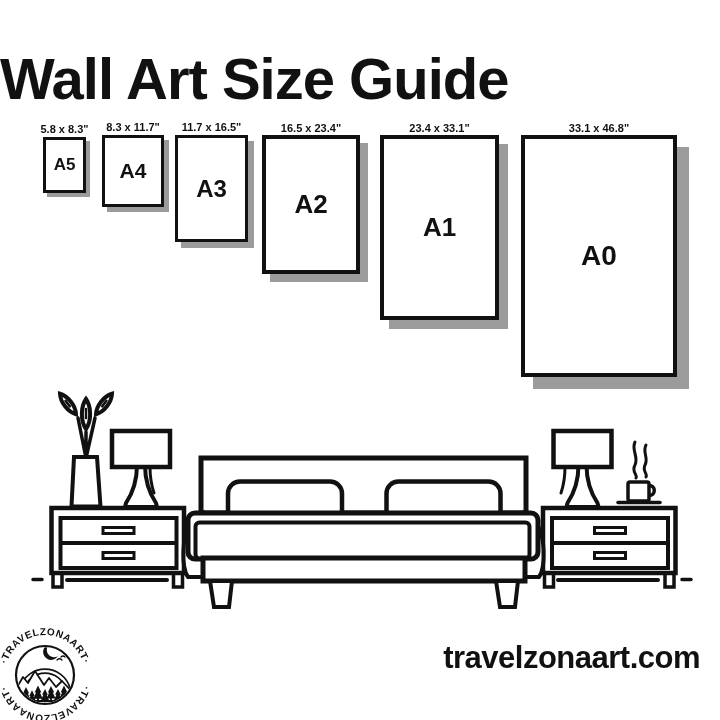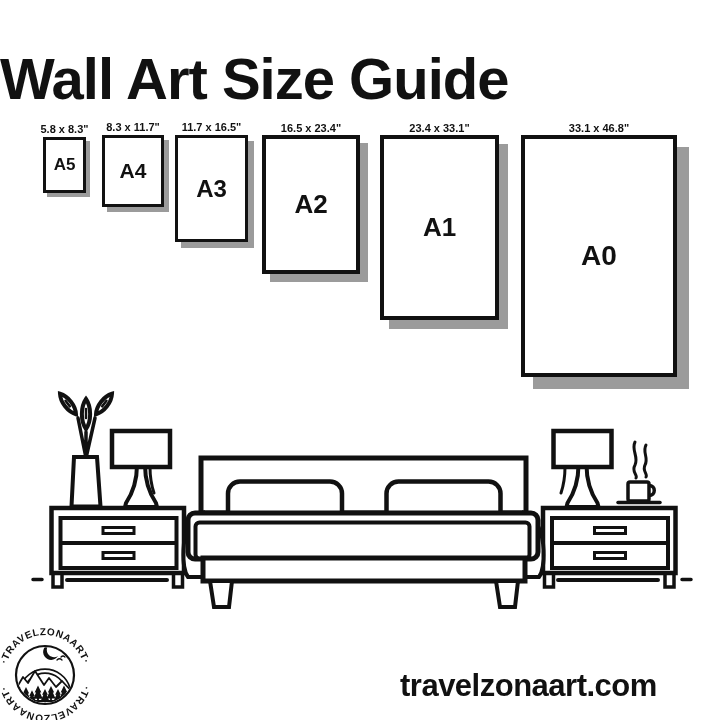--- a/index.html
+++ b/index.html
@@ -14,21 +14,21 @@
   .f-a5{left:43px; top:137px;width:43px; height:56px; box-shadow:4px 4px 0 #9b9b9b;font-size:17px;}
   .f-a4{left:102px;top:135px;width:62px; height:72px; box-shadow:5px 5px 0 #9b9b9b;font-size:21px;}
   .f-a3{left:175px;top:135px;width:73px; height:107px;box-shadow:6px 6px 0 #9b9b9b;font-size:24px;}
   .f-a2{left:262px;top:135px;width:98px; height:139px;border-width:4px;box-shadow:8px 8px 0 #9b9b9b;font-size:26px;}
   .f-a1{left:380px;top:135px;width:119px;height:185px;border-width:4px;box-shadow:9px 9px 0 #9b9b9b;font-size:26px;}
   .f-a0{left:521px;top:135px;width:156px;height:242px;border-width:4px;box-shadow:12px 12px 0 #9b9b9b;font-size:28px;}
   .scene{position:absolute;left:0;top:380px;width:720px;height:240px;}
   .logo{position:absolute;left:0;top:615px;width:95px;height:105px;}
   .logo text{font-family:"Liberation Sans",sans-serif;font-weight:bold;font-size:10px;
        fill:#111;letter-spacing:0.6px;}
-  .website{position:absolute;top:668px;left:400px;width:300px;text-align:left;
+  .website{position:absolute;top:640px;left:400px;width:300px;text-align:right;
        font-size:31px;font-weight:bold;letter-spacing:-0.5px;}
 </style>
 </head>
 <body>
 
 <div class="page-title">Wall Art Size Guide</div>
 
 <div>
   <div class="frame f-a5">
     <div class="dim">5.8 x 8.3"</div>

